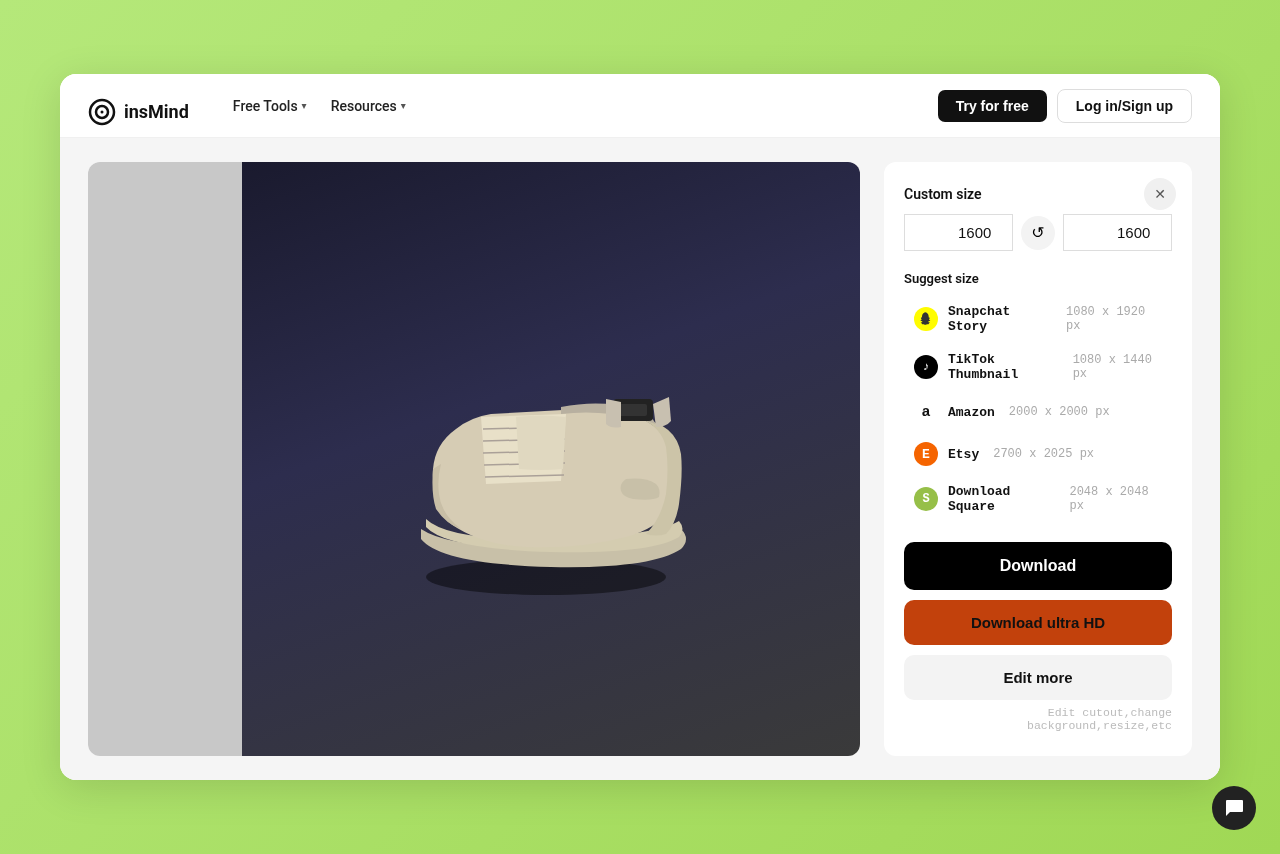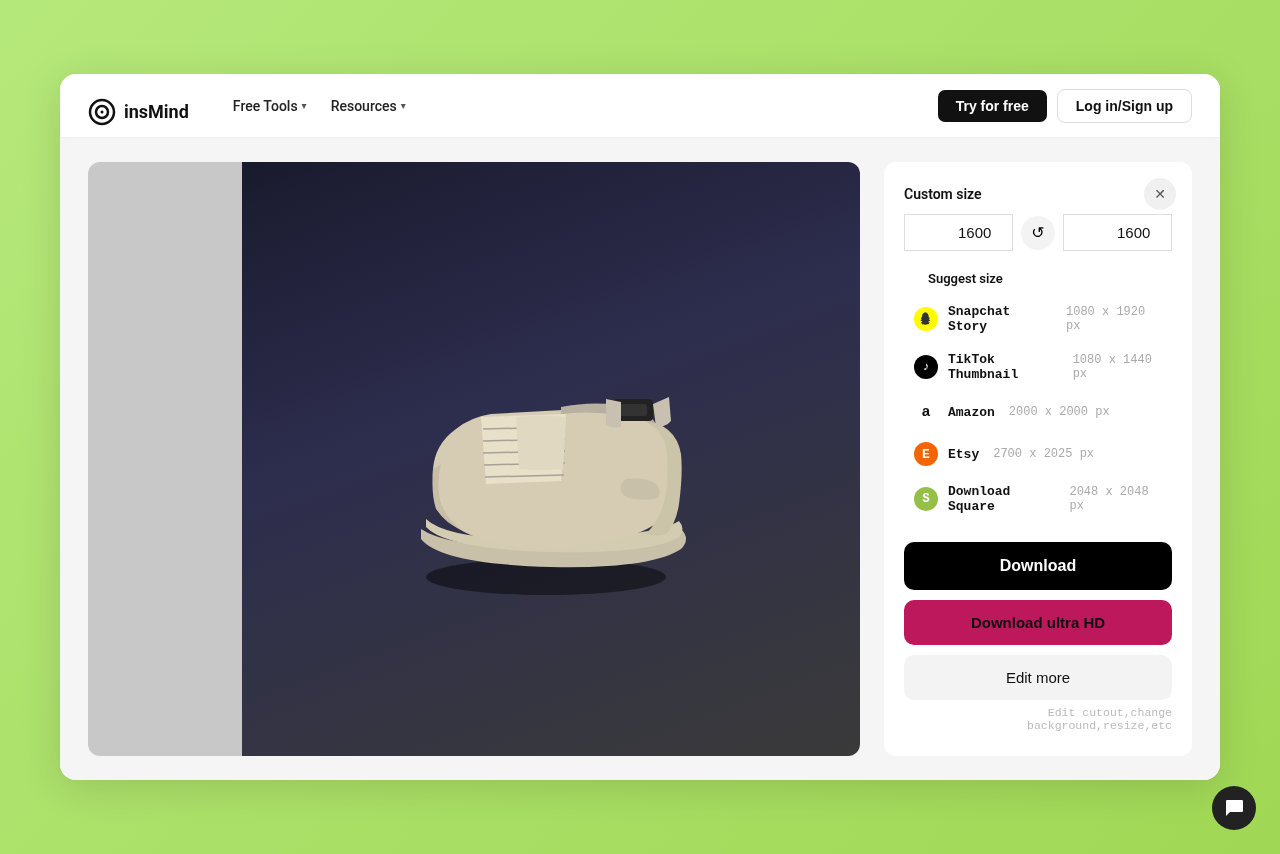--- a/index.html
+++ b/index.html
@@ -208,21 +208,20 @@
       align-items: center;
       justify-content: center;
       font-size: 16px;
       flex-shrink: 0;
     }
     .suggest-title {
       font-size: 13px;
       font-weight: 600;
       color: #111;
       margin-bottom: 10px;
-      margin-left: 24px;
     }
     .suggest-list {
       display: flex;
       flex-direction: column;
       gap: 2px;
       margin-bottom: 20px;
     }
     .suggest-item {
       display: flex;
       align-items: center;
@@ -263,39 +262,39 @@
       border: none;
       border-radius: 10px;
       padding: 15px;
       font-size: 16px;
       font-weight: 700;
       cursor: pointer;
       margin-bottom: 10px;
     }
     .btn-download-hd {
       width: 100%;
-      background: #be185d;
+      background: #c2410c;
       color: #111;
       border: none;
       border-radius: 10px;
       padding: 14px;
       font-size: 15px;
       font-weight: 600;
       cursor: pointer;
       margin-bottom: 10px;
     }
     .btn-edit {
       width: 100%;
       background: #f3f3f3;
       color: #111;
       border: none;
       border-radius: 10px;
       padding: 14px;
       font-size: 15px;
-      font-weight: 400;
+      font-weight: 700;
       cursor: pointer;
       margin-bottom: 6px;
     }
     .edit-hint {
       text-align: right;
       font-size: 11.5px;
       color: #bbb;
       font-family: Liberation Mono, monospace;
     }
     

